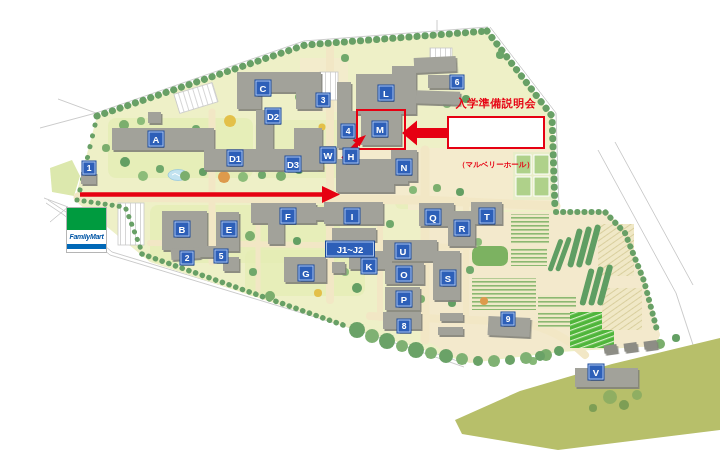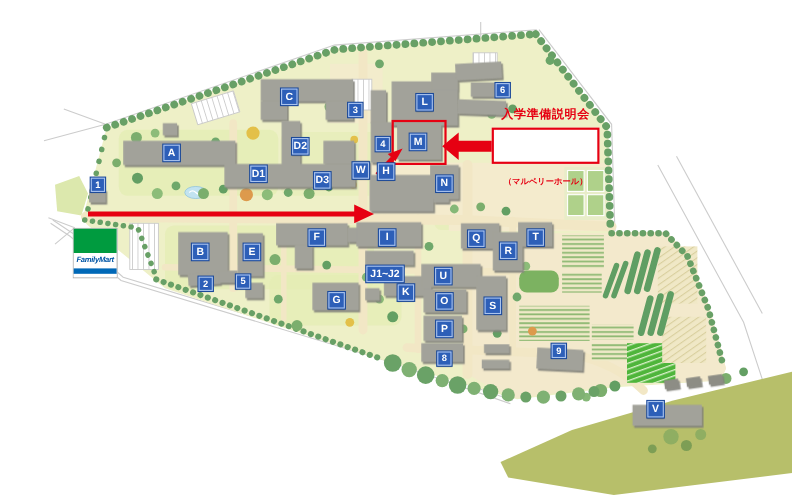--- a/index.html
+++ b/index.html
@@ -6,21 +6,21 @@
   .stage{position:relative;width:720px;height:454px;background:#ffffff;overflow:hidden;
          font-family:"Liberation Sans", sans-serif;}
   .stage svg{position:absolute;left:0;top:0;}
   
   .mk{position:absolute;transform:translate(-50%,-50%);
       width:15px;height:15px;display:flex;align-items:center;justify-content:center;
       background:#2d5fb8;color:#fff;font-weight:bold;font-size:9.5px;line-height:1;
       border:1px solid #aac4ee;box-shadow:0 0 0 1px #1d4a99,0 1px 1px rgba(0,0,0,.3);
       box-sizing:border-box;z-index:3;}
   .mk.num{width:13px;height:13px;font-size:8.5px;}
-  .mk.wide{width:34px;}
+  .mk.wide{width:48px;}
   
   .callout{position:absolute;left:447px;top:116px;width:98px;height:33px;z-index:4;
       background:#ffffff;border:2px solid #e60012;box-sizing:border-box;
       display:flex;flex-direction:column;align-items:center;justify-content:center;
       color:#e60012;gap:32px;}
   .callout .l1{font-size:11px;font-weight:bold;letter-spacing:.5px;white-space:nowrap;}
   .callout .l2{font-size:7.5px;font-weight:bold;white-space:nowrap;margin-top:17px;}
   
   .fm{position:absolute;left:66px;top:207px;width:41px;height:46px;z-index:4;
       border:1px solid #b5b5b5;background:#fff;box-sizing:border-box;display:flex;flex-direction:column;}
@@ -294,21 +294,21 @@
   <div class="mk" style="left:156px;top:139px">A</div>
   <div class="mk" style="left:263px;top:88px">C</div>
   <div class="mk num" style="left:323px;top:100px">3</div>
   <div class="mk" style="left:386px;top:93px">L</div>
   <div class="mk num" style="left:457px;top:82px">6</div>
   <div class="mk num" style="left:348px;top:131px">4</div>
   <div class="mk" style="left:380px;top:129px">M</div>
   <div class="mk" style="left:328px;top:155px">W</div>
   <div class="mk" style="left:351px;top:156px">H</div>
   <div class="mk" style="left:404px;top:167px">N</div>
-  <div class="mk" style="left:273px;top:133px">D2</div>
+  <div class="mk" style="left:273px;top:116px">D2</div>
   <div class="mk" style="left:235px;top:158px">D1</div>
   <div class="mk" style="left:293px;top:164px">D3</div>
   <div class="mk" style="left:182px;top:229px">B</div>
   <div class="mk num" style="left:187px;top:258px">2</div>
   <div class="mk" style="left:229px;top:229px">E</div>
   <div class="mk num" style="left:221px;top:256px">5</div>
   <div class="mk" style="left:288px;top:216px">F</div>
   <div class="mk" style="left:306px;top:273px">G</div>
   <div class="mk" style="left:352px;top:216px">I</div>
   <div class="mk wide" style="left:350px;top:249px">J1~J2</div>

